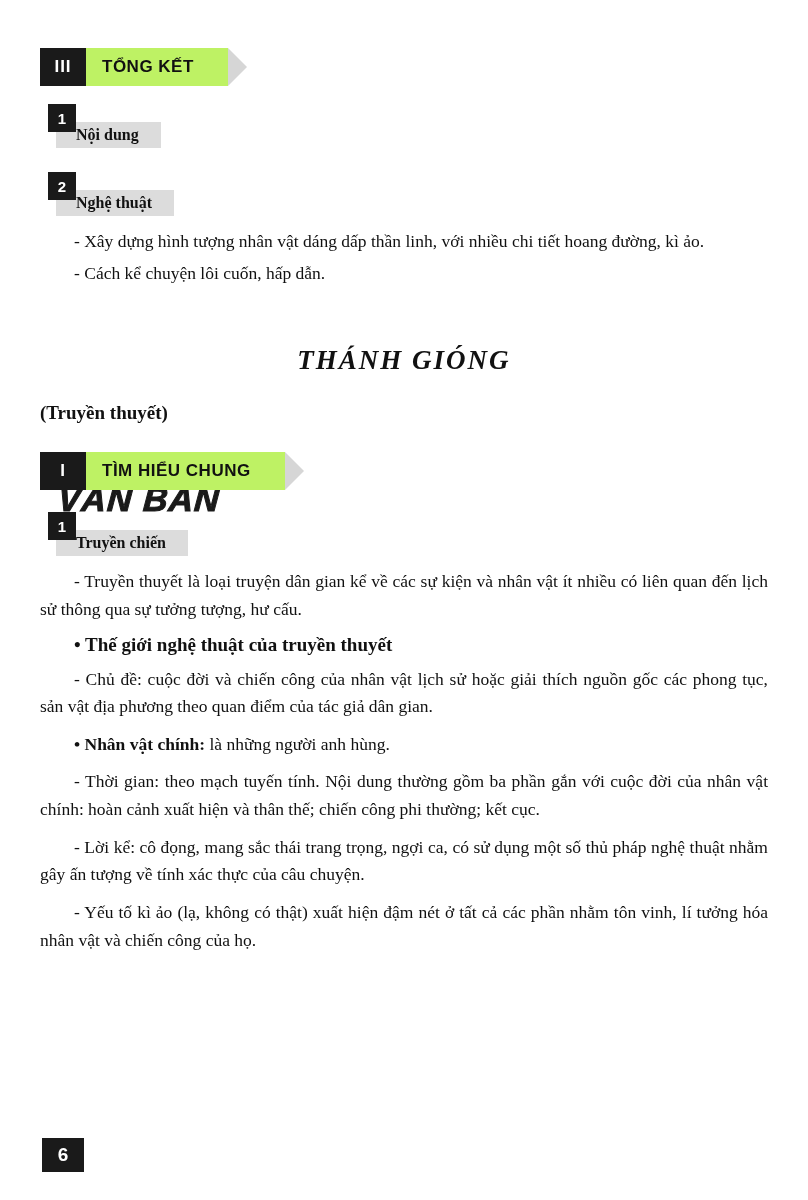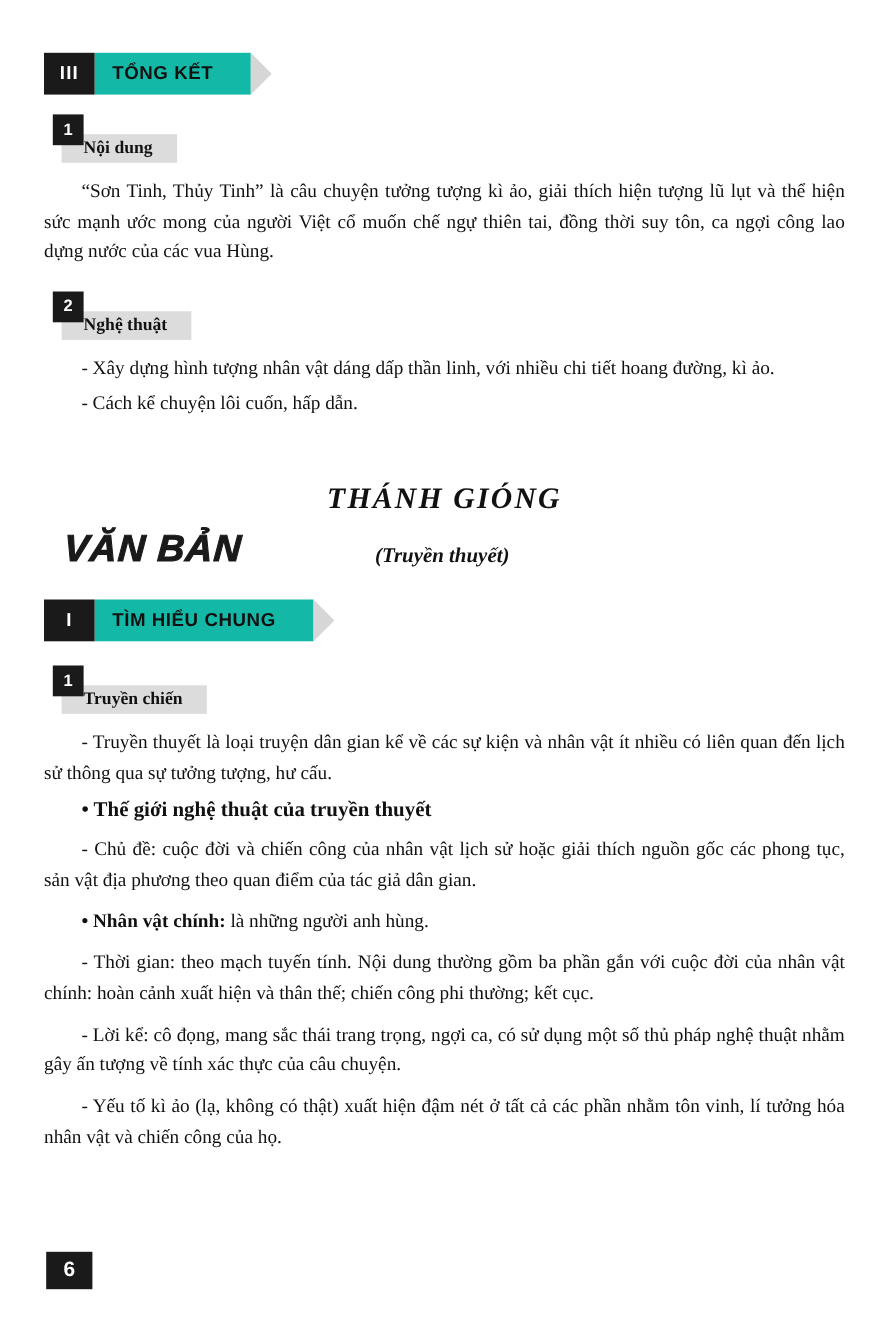--- a/index.html
+++ b/index.html
@@ -39,21 +39,21 @@
     align-items: center;
     justify-content: center;
     font-family: "Liberation Sans", sans-serif;
     font-weight: bold;
     font-size: 17px;
     letter-spacing: 1px;
     z-index: 2;
   }
   .section-head .ribbon {
     position: relative;
-    background: #14b8a6;
+    background: #bef264;
     display: flex;
     align-items: center;
     padding: 0 34px 0 16px;
     font-family: "Liberation Sans", sans-serif;
     font-weight: bold;
     font-size: 17px;
     letter-spacing: 0.5px;
     color: #111;
   }
   .section-head .ribbon::after {
@@ -147,26 +147,25 @@
     text-align: center;
     font-family: "Liberation Serif", serif;
     font-weight: bold;
     font-size: 27px;
     letter-spacing: 2px;
     margin: 0;
     padding-top: 58px;
     font-style: italic;
   }
   .doc-subtitle {
-    text-align: center;
+    text-align: left;
     font-weight: bold;
     font-size: 19px;
     margin: 26px 0 0 0;
     padding-right: 4px;
-    font-style: italic;
   }
 
   .page-number {
     position: absolute;
     left: 42px;
     bottom: 28px;
     width: 42px;
     height: 34px;
     background: #1a1a1a;
     color: #ffffff;
@@ -187,21 +186,20 @@
     <div class="section-head">
       <div class="numbox">III</div>
       <div class="ribbon">TỔNG KẾT</div>
     </div>
   </div>
 
   <div class="sub-head">
     <div class="numbox">1</div>
     <div class="tab">Nội dung</div>
   </div>
-  <p class="body indent">“Sơn Tinh, Thủy Tinh” là câu chuyện tưởng tượng kì ảo, giải thích hiện tượng lũ lụt và thể hiện sức mạnh ước mong của người Việt cổ muốn chế ngự thiên tai, đồng thời suy tôn, ca ngợi công lao dựng nước của các vua Hùng.</p>
 
   <div class="sub-head" style="margin-top:22px;">
     <div class="numbox">2</div>
     <div class="tab">Nghệ thuật</div>
   </div>
   <p class="body indent">- Xây dựng hình tượng nhân vật dáng dấp thần linh, với nhiều chi tiết hoang đường, kì ảo.</p>
   <p class="body indent tight">- Cách kể chuyện lôi cuốn, hấp dẫn.</p>
 
   <div class="vanban">VĂN BẢN</div>
   <h1 class="doc-title">THÁNH GIÓNG</h1>

